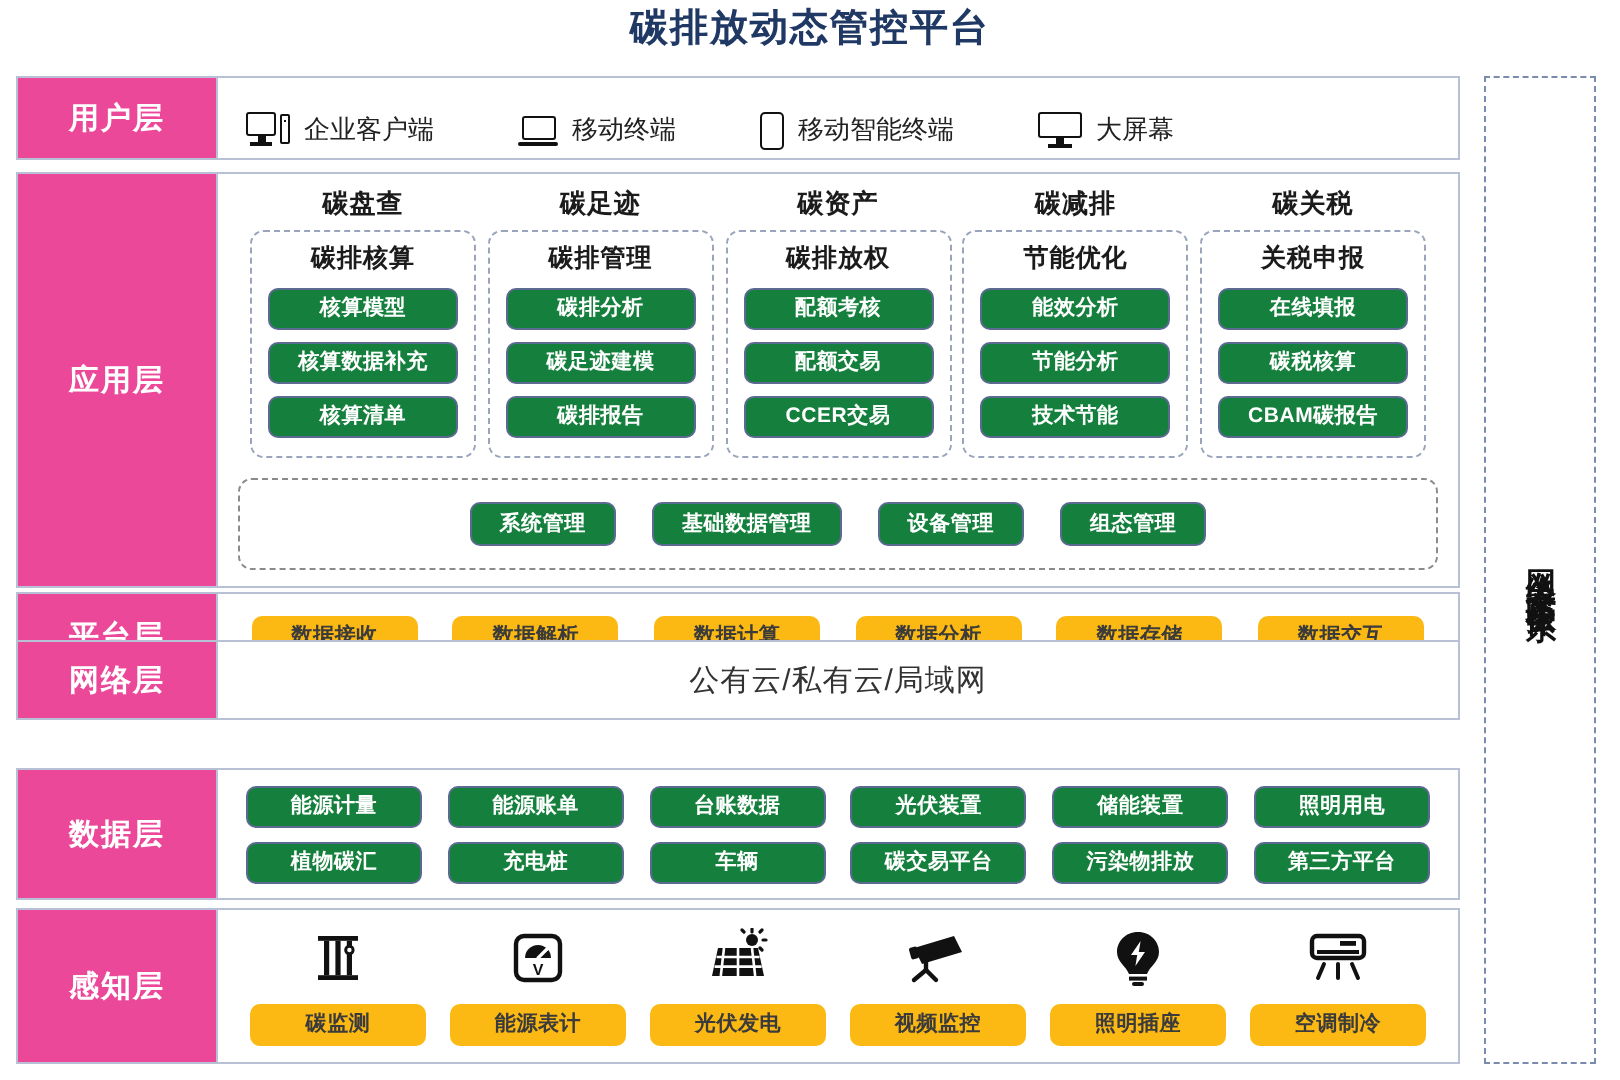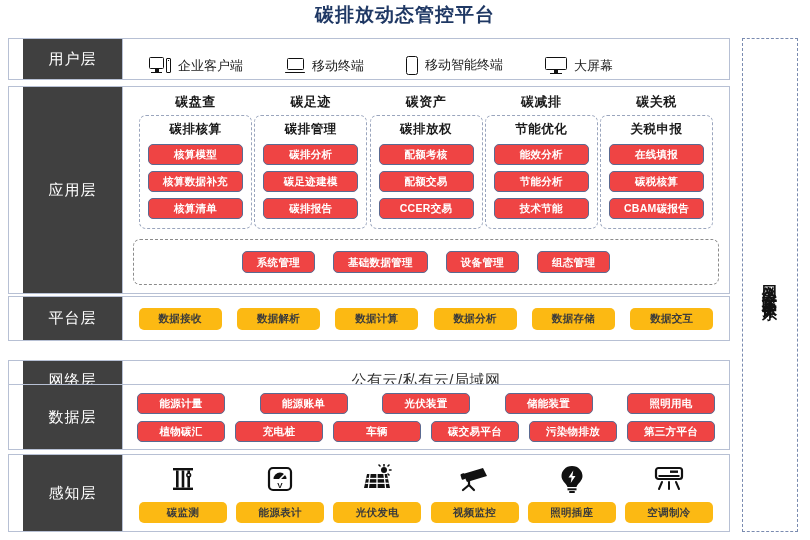--- a/index.html
+++ b/index.html
@@ -34,30 +34,29 @@
     left: 8px;
     width: 722px;
     border: 1px solid #b7c0d4;
     background: #ffffff;
     display: flex;
     align-items: stretch;
   }
   .layer-label {
     width: 100px;
     flex: 0 0 100px;
-    background: #404040;
+    background: #ec4899;
     color: #ffffff;
     font-size: 15px;
-    font-weight: normal;
+    font-weight: bold;
     letter-spacing: 1px;
     display: flex;
     align-items: center;
     justify-content: center;
     border-right: 1px solid #b7c0d4;
-    margin-left: 14px;
   }
   .layer-body {
     flex: 1 1 auto;
     position: relative;
     display: flex;
     align-items: center;
   }
 
   
   .pill {
@@ -65,37 +64,37 @@
     align-items: center;
     justify-content: center;
     border-radius: 5px;
     font-size: 10.5px;
     font-weight: bold;
     letter-spacing: 0.3px;
     white-space: nowrap;
     line-height: 1;
   }
   .pill-blue {
-    background: #ef4444;
+    background: #15803d;
     color: #ffffff;
     border: 1px solid #5a6a91;
   }
   .pill-yellow {
     background: #fcb913;
     color: #3b3b3b;
     border: none;
   }
 
   
   #layer-user { top: 38px; height: 42px; }
   .user-items {
     display: flex;
-    align-items: flex-end;
+    align-items: center;
     width: 100%;
-    padding-left: 26px;
+    padding-left: 14px;
     gap: 0px;
     margin-top: 12px;
   }
   .user-item {
     display: flex;
     align-items: center;
     gap: 7px;
     font-size: 13px;
     color: #222;
   }
@@ -220,21 +219,21 @@
     display: flex;
     align-items: center;
     justify-content: space-around;
     width: 100%;
     padding: 0 14px;
     gap: 12px;
   }
   .platform-items .pill { height: 22px; width: 83px; }
 
   
-  #layer-network { top: 360px; height: 40px; }
+  #layer-network { top: 320px; height: 40px; }
   .network-text {
     width: 100%;
     text-align: center;
     font-size: 15px;
     color: #333333;
     letter-spacing: 0.5px;
   }
 
   
   #layer-data { top: 384px; height: 66px; }
@@ -432,20 +431,21 @@
     </div>
   </div>
 
   <div class="layer" id="layer-data">
     <div class="layer-label">数据层</div>
     <div class="layer-body">
       <div class="data-grid">
         <div class="data-row">
           <div class="pill pill-blue">能源计量</div>
           <div class="pill pill-blue">能源账单</div>
+          <div class="pill pill-blue">台账数据</div>
           <div class="pill pill-blue">光伏装置</div>
           <div class="pill pill-blue">储能装置</div>
           <div class="pill pill-blue">照明用电</div>
         </div>
         <div class="data-row">
           <div class="pill pill-blue">植物碳汇</div>
           <div class="pill pill-blue">充电桩</div>
           <div class="pill pill-blue">车辆</div>
           <div class="pill pill-blue">碳交易平台</div>
           <div class="pill pill-blue">污染物排放</div>

